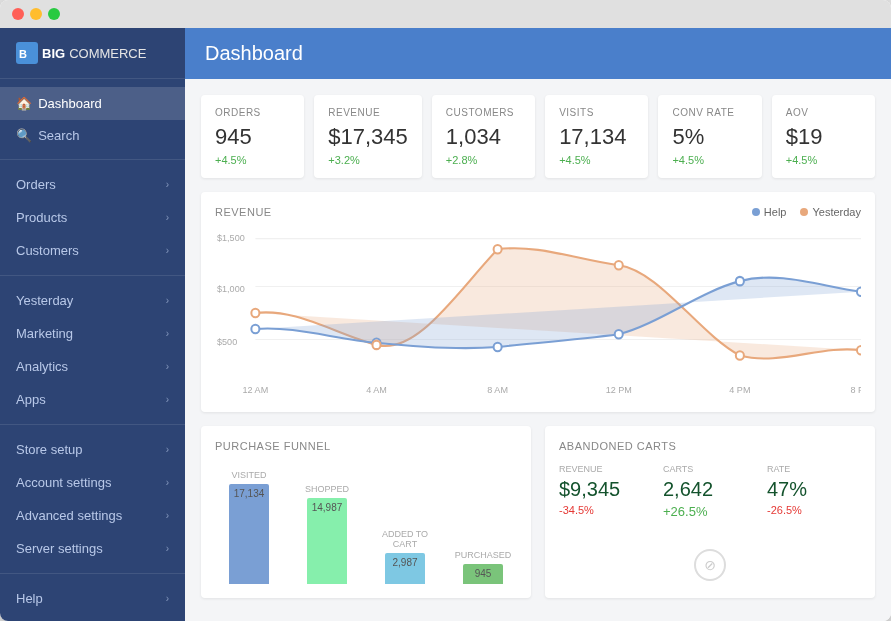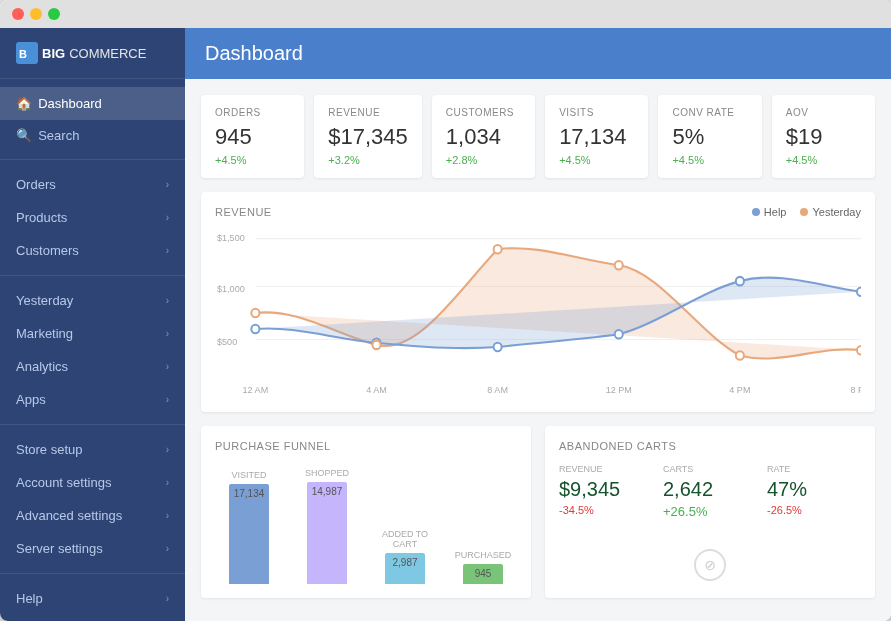--- a/index.html
+++ b/index.html
@@ -245,21 +245,21 @@
                 <div class="funnel-label">VISITED</div>
                 <div class="funnel-bar-wrap">
                   <div class="funnel-bar" style="height:100px;background:#7a9fd4;">
                     <span class="funnel-bar-val">17,134</span>
                   </div>
                 </div>
               </div>
               <div class="funnel-col">
                 <div class="funnel-label">SHOPPED</div>
                 <div class="funnel-bar-wrap">
-                  <div class="funnel-bar" style="height:102px;background:#c4b5fd;">
+                  <div class="funnel-bar" style="height:86px;background:#86efac;">
                     <span class="funnel-bar-val">14,987</span>
                   </div>
                 </div>
               </div>
               <div class="funnel-col">
                 <div class="funnel-label">ADDED TO CART</div>
                 <div class="funnel-bar-wrap">
                   <div class="funnel-bar" style="height:31px;background:#7ec8e3;">
                     <span class="funnel-bar-val">2,987</span>
                   </div>

